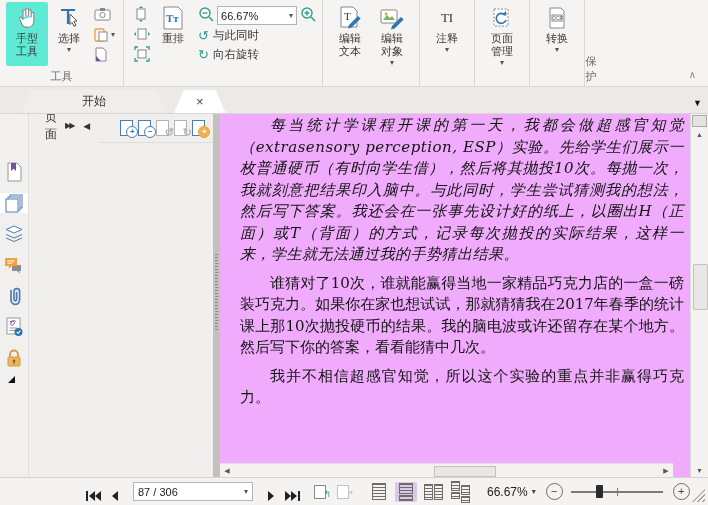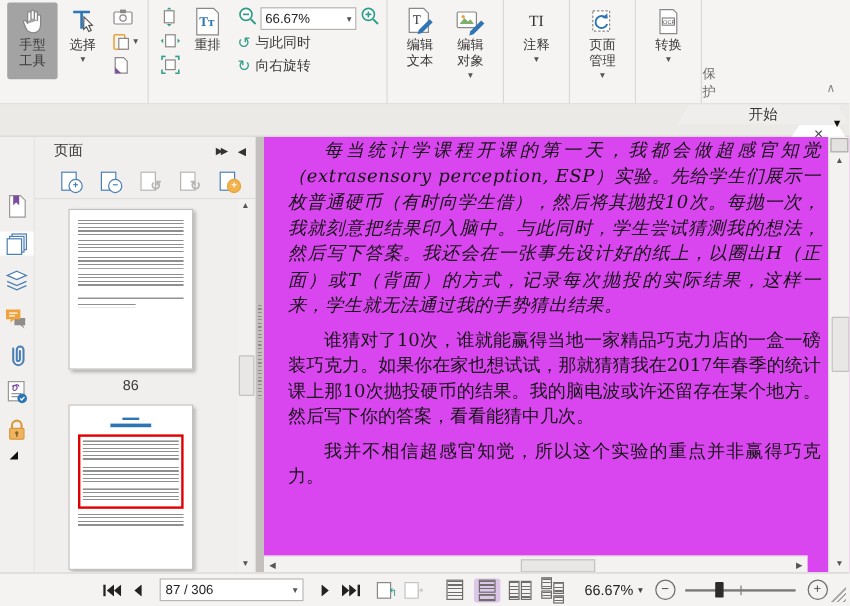--- a/index.html
+++ b/index.html
@@ -9,51 +9,51 @@
 
   
   .ribbon{height:86px;background:#f6f4f3;border-bottom:1px solid #dcdad8;display:flex;align-items:stretch;position:relative;}
   .rgroup{position:relative;display:flex;align-items:flex-start;padding:2px 6px 16px 6px;border-right:1px solid #ddorder;}
   .rgroup{border-right:1px solid #dbd9d7;}
   .glabel{position:absolute;bottom:2px;left:0;right:0;text-align:center;font-size:11px;color:#6b6967;}
   .bigbtn{width:42px;min-height:62px;display:flex;flex-direction:column;align-items:center;padding-top:2px;border-radius:2px;cursor:default;}
   .bigbtn .ic{height:28px;display:flex;align-items:center;justify-content:center;}
   .bigbtn .lbl{font-size:11px;line-height:13px;color:#3b3937;text-align:center;width:26px;word-break:break-all;}
   .bigbtn .lbl.wide{width:42px;word-break:keep-all;}
-  .bigbtn.active{background:#a3a3a3;}
+  .bigbtn.active{background:#5eead4;}
   .caret{font-size:8px;color:#555;line-height:8px;margin-top:1px;}
   .smallcol{display:flex;flex-direction:column;justify-content:flex-start;gap:2px;padding-top:3px;margin-left:2px;}
   .smallbtn{height:18px;display:flex;align-items:center;gap:2px;padding:0 2px;}
   .viewcol{display:flex;flex-direction:column;margin-left:4px;padding-top:3px;}
   .zoomrow{display:flex;align-items:center;gap:3px;height:21px;}
   .combo{background:#fff;border:1px solid #b5b3b1;height:17px;display:flex;align-items:center;font-size:11px;padding:0 3px;color:#222;}
   .combo .val{flex:1;}
   .rotrow{display:flex;align-items:center;gap:4px;height:19px;font-size:11.5px;color:#3b3937;}
   .rot-ic{color:#2f9e8a;font-size:13px;line-height:13px;}
   .ribbon-collapse{position:absolute;right:12px;bottom:6px;font-size:10px;color:#8a8886;}
   .ti-dark{font-size:13px;color:#333;font-family:"Liberation Serif",serif;}
 
   
-  .tabbar{height:26px;background:#eceae7;display:flex;align-items:flex-end;position:relative;border-bottom:1px solid #d8d6d4;flex-direction:column;}
+  .tabbar{height:26px;background:#eceae7;display:flex;align-items:flex-end;position:relative;border-bottom:1px solid #d8d6d4;}
   .tab{height:23px;display:flex;align-items:center;font-size:12px;color:#333;padding:0 22px;
        clip-path:polygon(10px 0,calc(100% - 10px) 0,100% 100%,0 100%);}
   .tab.start{margin-left:22px;background:#f0eeec;width:100px;justify-content:center;}
   .tab.active{background:#fff;margin-left:8px;gap:10px;}
   .tab .close{font-size:13px;color:#444;cursor:default;}
   .tab-menu{position:absolute;right:6px;bottom:5px;font-size:9px;color:#111;}
 
   
   .main{flex:1;display:flex;overflow:hidden;}
   .iconstrip{width:28px;background:#f2f0ee;border-right:1px solid #e2e0de;display:flex;flex-direction:column;align-items:center;padding-top:48px;gap:11px;position:relative;}
   .stripbtn{width:28px;height:20px;display:flex;align-items:center;justify-content:center;}
   .stripbtn.active{background:#fff;}
   .more-tri{position:absolute;left:8px;top:262px;width:0;height:0;border-left:7px solid transparent;border-top:7px solid #111;transform:rotate(90deg);}
 
   
-  .panel{width:184px;background:#f1efed;display:flex;flex-direction:column;position:relative;}
+  .panel{width:184px;background:#f1efed;display:flex;position:relative;}
   .panel-header{height:23px;display:flex;align-items:center;padding:0 8px 0 16px;font-size:12px;color:#333;}
   .panel-header .sp{flex:1;}
   .ph-ic{font-size:8px;color:#333;margin-left:8px;letter-spacing:-2px;}
   .ph-ic2{font-size:9px;color:#333;margin-left:10px;}
   .panel-toolbar{height:28px;display:flex;align-items:center;justify-content:space-between;padding:0 14px 0 20px;border-bottom:1px solid #e0deda;}
   .pt-ic{position:relative;width:18px;height:18px;}
   .pg{position:absolute;left:2px;top:1px;width:11px;height:14px;background:#fff;border:1px solid #4a7fb5;}
   .pg.grey{border-color:#b5b3b1;}
   .badge{position:absolute;right:-2px;bottom:-1px;width:10px;height:10px;border-radius:50%;background:#fff;border:1px solid #4a7fb5;
          font-size:8px;line-height:9px;text-align:center;color:#2e75b5;font-weight:bold;}
@@ -70,35 +70,35 @@
   .redbox{border:2px solid #e00000;padding:3px 2px;margin-bottom:4px;}
   .pscroll{position:absolute;right:2px;top:0;bottom:0;width:13px;background:#f2f1ef;display:flex;flex-direction:column;align-items:center;}
   .sarrow{font-size:7px;color:#555;line-height:12px;height:12px;}
   .strack{flex:1;width:13px;position:relative;}
   .sthumb{position:absolute;left:1px;width:11px;background:#e9e7e5;border:1px solid #c4c2c0;border-radius:1px;}
   .splitter{width:7px;background:#c3c0bd;position:relative;}
   .splitter .dots{position:absolute;left:2px;top:140px;width:3px;height:78px;
      background:repeating-linear-gradient(to bottom,#8d8a87 0 1px,transparent 1px 3px);}
 
   
-  .docarea{flex:1;background:#d946ef;display:flex;position:relative;overflow:hidden;}
+  .docarea{flex:1;background:#f0abfc;display:flex;position:relative;overflow:hidden;}
   .doccontent{flex:1;overflow:hidden;position:relative;padding:1px 6px 14px 20px;}
   .doctext{font-family:"DejaVu Serif","Liberation Serif",serif;font-size:15px;line-height:21.5px;color:#141414;text-align:justify;}
   .doctext p{margin:0 0 7px;text-indent:2em;}
   .doctext p.kai{font-style:italic;letter-spacing:.5px;}
   .vscroll{width:17px;background:#f4f2f0;border-left:1px solid #dddbd9;display:flex;flex-direction:column;align-items:center;}
   .vsplit{width:15px;height:12px;background:#e4e2e0;border:1px solid #aeacaa;box-sizing:border-box;margin:1px 0 2px;}
   .hscroll{position:absolute;left:0;right:17px;bottom:0;height:13px;background:#f4f2f0;border-top:1px solid #e4e2e0;display:flex;align-items:center;}
   .hthumb{position:absolute;left:47%;width:60px;height:9px;top:2px;background:#e9e7e5;border:1px solid #c4c2c0;}
   .hs-ar{font-size:7px;color:#555;width:14px;text-align:center;}
   .hs-track{flex:1;position:relative;height:13px;}
 
   
   .statusbar{height:27px;background:#f5f3f1;border-top:1px solid #d6d4d2;display:flex;align-items:center;padding-left:86px;position:relative;}
-  .nav{display:flex;align-items:center;gap:10px;}
+  .nav{display:flex;align-items:flex-end;gap:10px;}
   .navsvg{display:block;}
   .pagebox{background:#fff;border:1px solid #b8b6b4;height:17px;width:110px;display:flex;align-items:center;font-size:11px;padding:0 4px;margin:0 4px;color:#222;}
   .pagebox .sp{flex:1;}
   .viewhist{display:flex;align-items:center;gap:8px;margin-left:14px;}
   .vh{position:relative;width:15px;height:13px;}
   .vh .pgs{position:absolute;left:0;top:0;width:10px;height:12px;border:1px solid #8a8886;background:#fff;}
   .vh .arr{position:absolute;right:-2px;bottom:-1px;font-size:9px;color:#2f9e8a;line-height:9px;}
   .vh.disabled .pgs{border-color:#c4c2c0;}
   .vh.disabled .arr{color:#c4c2c0;}
   .layouts{display:flex;align-items:center;gap:5px;margin-left:16px;}
@@ -161,20 +161,21 @@
             </svg>
           <span class="caret">▾</span>
         </div>
         <div class="smallbtn">
           <svg width="14" height="15" viewBox="0 0 14 15">
               <path d="M2 1h7l3 3v10H2z" fill="#fff" stroke="#8a8886"></path>
               <path d="M2 9l5 5H2z" fill="#7c4ea0"></path>
             </svg>
         </div>
       </div>
+      <div class="glabel">工具</div>
     </div>
 
     <div class="rgroup">
       <div class="smallcol">
         <div class="smallbtn">
           <svg width="14" height="16" viewBox="0 0 14 16">
               <rect x="3" y="3" width="8" height="10" fill="#fff" stroke="#8a8886"></rect>
               <path d="M7 0l2 2H5zM7 16l-2-2h4z" fill="#2f9e8a"></path>
             </svg>
         </div>

